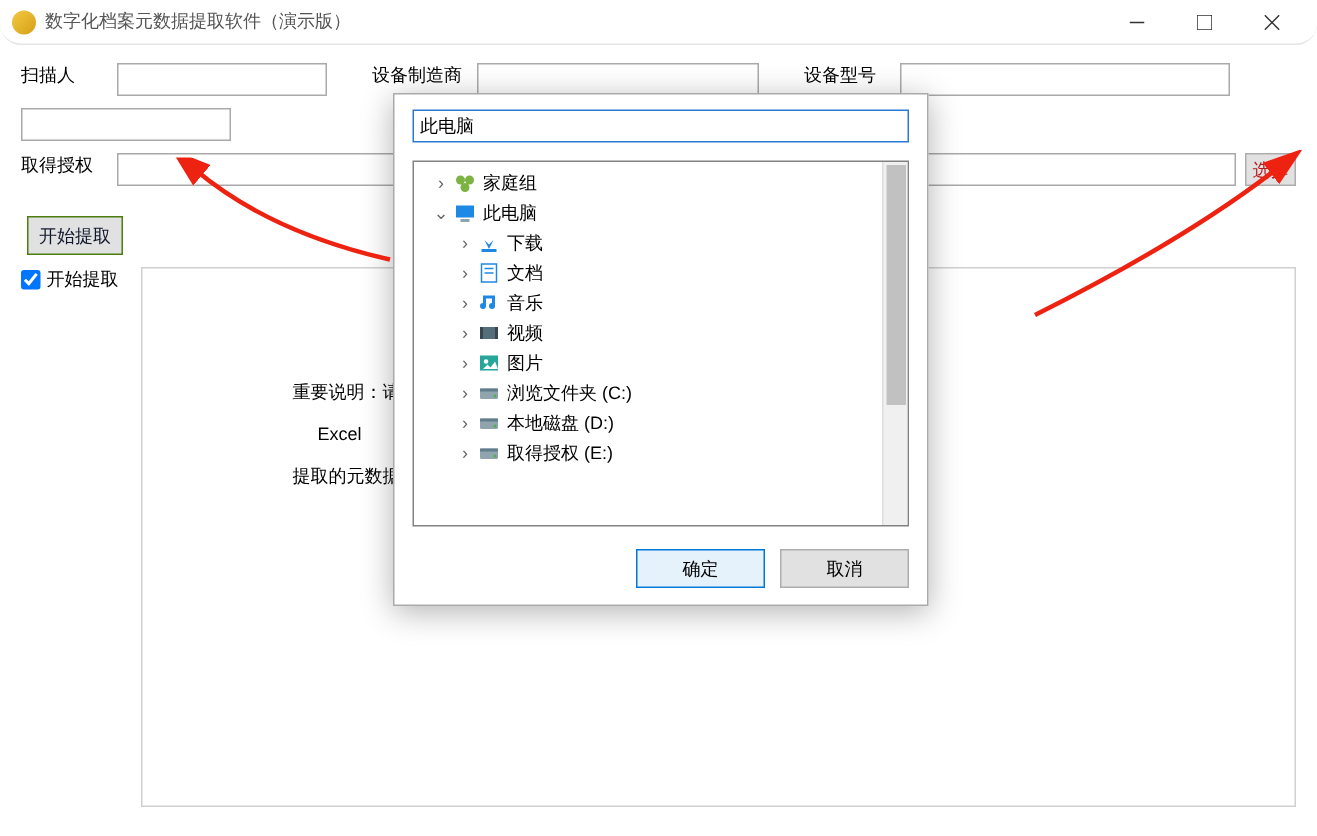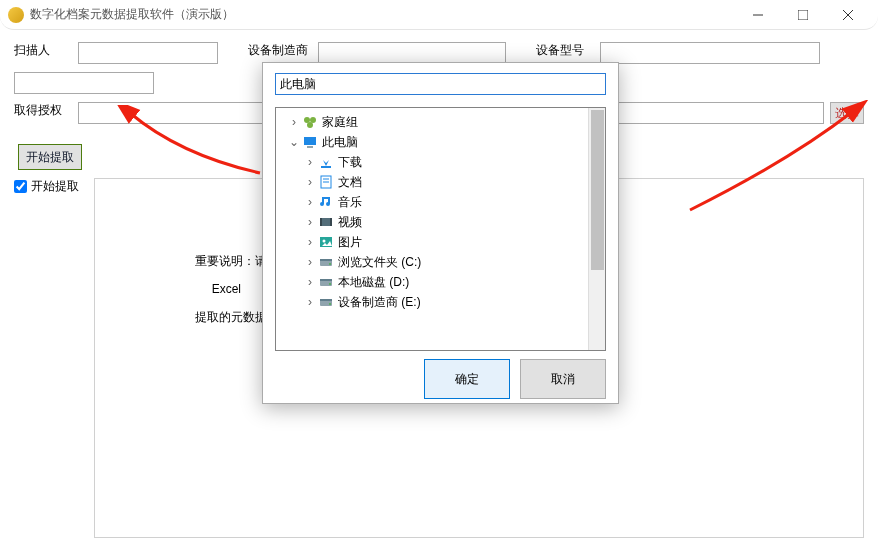--- a/index.html
+++ b/index.html
@@ -44,21 +44,21 @@
 .tree-wrap { border: 1px solid #828282; margin-top: 12px; height: 244px; overflow: hidden; background:#fff; position:relative;}
 .tree { padding: 4px 0; }
 .tree-item { display: flex; align-items: center; height: 20px; padding-right:4px;}
 .tree-item .exp { width: 12px; text-align:center; color:#666; font-size:12px;}
 .tree-item .ico { width: 16px; height: 16px; margin: 0 4px 0 2px; display:flex; align-items:center; justify-content:center;}
 .tree-item .txt-node { color: #000; }
 .ind1 { padding-left: 12px; } .ind2 { padding-left: 28px; }
 .scroll-v { position:absolute; right:0; top:0; bottom:0; width:17px; background:#f0f0f0; border-left:1px solid #ddd;}
 .scroll-thumb { position:absolute; left:2px; width:13px; background:#c1c1c1; }
 .dlg-foot { height: 48px; display: flex; align-items: center; justify-content: flex-end; gap: 10px; padding: 0 12px; }
-.dlg-btn { width: 86px; height: 40px; border: 1px solid #adadad; background: #e1e1e1; }
+.dlg-btn { width: 86px; height: 26px; border: 1px solid #adadad; background: #e1e1e1; }
 .dlg-btn.primary { border:1px solid #0078d7; background:#e5f1fb;}
 
 
 .arrow-red { position:absolute; z-index:20; pointer-events:none; }
 </style>
 </head>
 <body>
 
 <div class="titlebar">
   <div class="app-icon"></div>
@@ -228,21 +228,21 @@
           </div>
           <div class="tree-item ind2">
             <span class="exp">›</span>
             <span class="ico">
               <svg width="16" height="16">
                 <rect x="2" y="5" width="12" height="7" fill="#90a4ae" rx="1"></rect>
                 <rect x="2" y="5" width="12" height="2" fill="#607d8b"></rect>
                 <circle cx="12" cy="10" r="1" fill="#4caf50"></circle>
               </svg>
             </span>
-            <span class="txt-node">设备制造商 (E:)</span>
+            <span class="txt-node">取得授权 (E:)</span>
           </div>
         </div>
       <div class="scroll-v">
         <div class="scroll-thumb" style="top:2px; height:160px;"></div>
       </div>
     </div>
   </div>
   <div class="dlg-foot">
     <button class="dlg-btn primary">确定</button>
     <button class="dlg-btn">取消</button>

